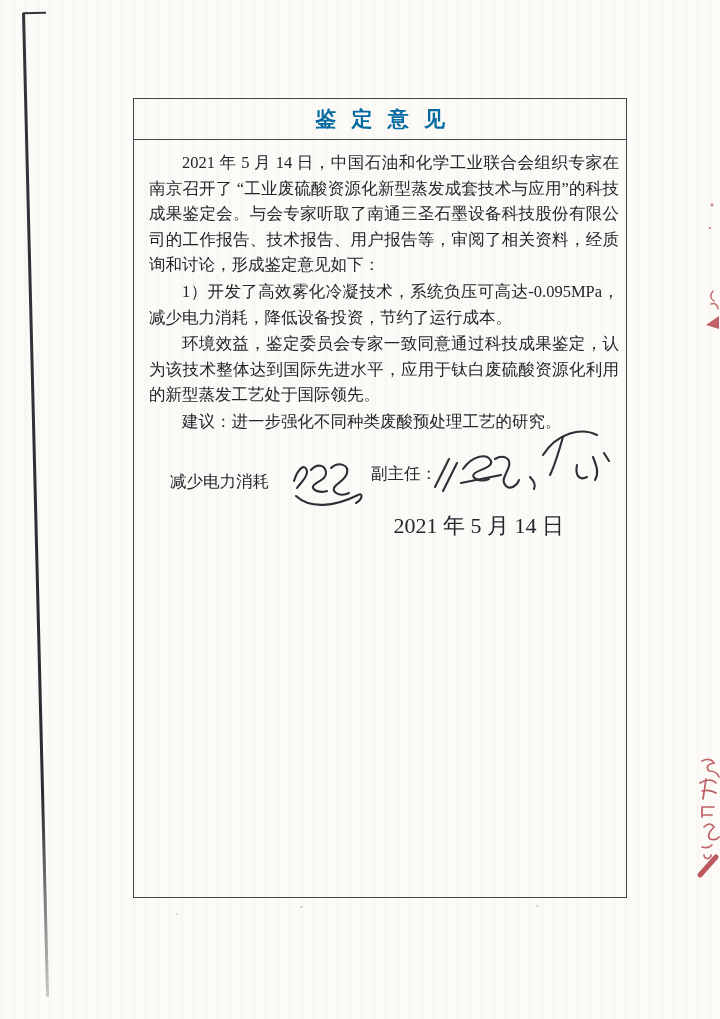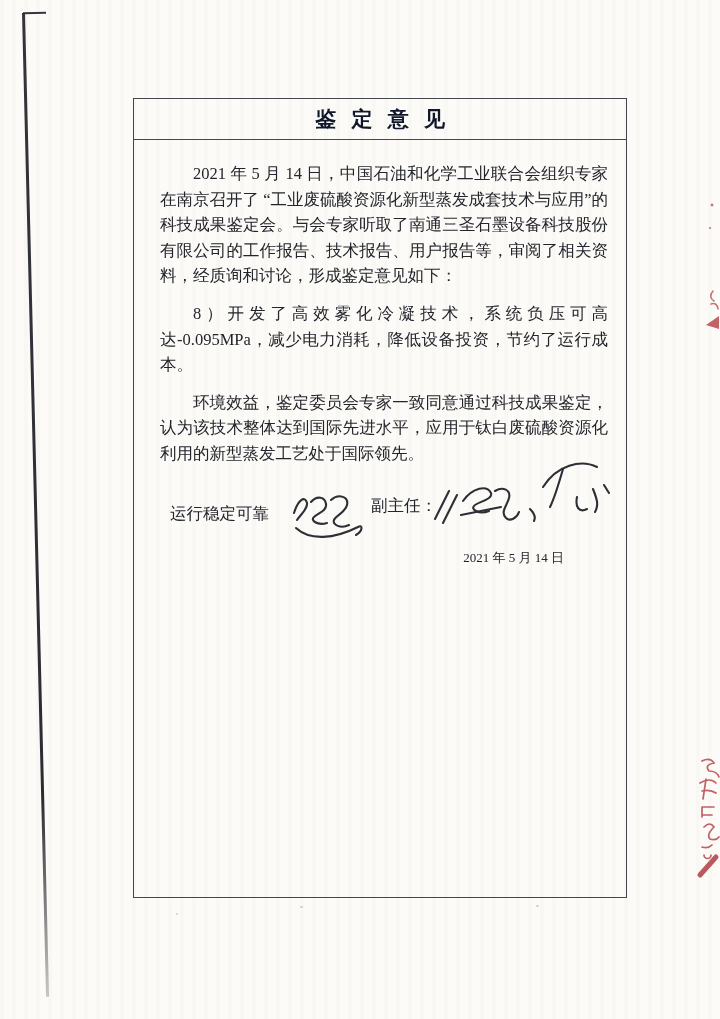--- a/index.html
+++ b/index.html
@@ -41,67 +41,68 @@
     border: 1.8px solid #46474d;
     box-sizing: border-box;
   }
   .doc-title {
     height: 41px; line-height: 40px;
     text-align: center;
     font-size: 21px; font-weight: bold;
     letter-spacing: 5px; text-indent: 5px;
     border-bottom: 1.8px solid #46474d;
     box-sizing: border-box;
-    color: #0f172a;
+    color: #0369a1;
   }
   .doc-body {
     padding: 9px 6px 0 14px;
     font-size: 16.5px;
     line-height: 25.6px;
     text-align: justify;
   }
-  .doc-body p { margin: 12px; text-indent: 2em; }
+  .doc-body p { margin: 1px; text-indent: 2em; }
   .sig-row {
     position: relative;
     height: 56px;
     margin-top: 18px;
     text-indent: 0;
     font-size: 16.5px;
   }
   .sig-label-chair { position: absolute; left: 22px; top: 16px; white-space: nowrap; }
   .sig-label-vice  { position: absolute; left: 223px; top: 8px; white-space: nowrap; }
   .sig-chair-svg   { position: absolute; left: 136px; top: 2px; }
   .sig-vice-svg    { position: absolute; left: 281px; top: -30px; }
   .doc-date {
     margin-top: 4px;
     text-align: right;
     padding-right: 56px;
-    font-size: 13px;
+    font-size: 22px;
   }
   .red-marks-top    { position: absolute; left: 698px; top: 195px; }
   .red-marks-bottom { position: absolute; left: 692px; top: 755px; }
   .speck { position: absolute; border-radius: 50%; background: rgba(80,80,90,0.25); }
 </style>
 </head>
 <body>
 
 <div class="page">
 
   <div class="scan-edge"></div>
   <div class="scan-edge-cap"></div>
 
   <div class="doc-box">
     <div class="doc-title">鉴 定 意 见</div>
     <div class="doc-body">
       <p>2021 年 5 月 14 日，中国石油和化学工业联合会组织专家在南京召开了 “工业废硫酸资源化新型蒸发成套技术与应用”的科技成果鉴定会。与会专家听取了南通三圣石墨设备科技股份有限公司的工作报告、技术报告、用户报告等，审阅了相关资料，经质询和讨论，形成鉴定意见如下：</p>
-      <p>8）开发了高效雾化冷凝技术，系统负压可高达-0.095MPa，减少电力消耗，降低设备投资，节约了运行成本。</p>
+      <p>1）开发了高效雾化冷凝技术，系统负压可高达-0.095MPa，减少电力消耗，降低设备投资，节约了运行成本。</p>
       <p>环境效益，鉴定委员会专家一致同意通过科技成果鉴定，认为该技术整体达到国际先进水平，应用于钛白废硫酸资源化利用的新型蒸发工艺处于国际领先。</p>
+      <p>建议：进一步强化不同种类废酸预处理工艺的研究。</p>
 
       <div class="sig-row">
-        <span class="sig-label-chair">运行稳定可靠</span>
+        <span class="sig-label-chair">减少电力消耗</span>
 
         <svg class="sig-chair-svg" width="84" height="62" viewBox="0 0 84 62">
           <g fill="none" stroke="#2d2f36" stroke-width="2.1" stroke-linecap="round">
             <path d="M10,26 C14,13 21,8 23,16 C24,22 17,27 13,33"></path>
             <path d="M27,15 C33,8 41,10 42,17 C43,24 34,26 30,30 C26,33 33,39 43,36"></path>
             <path d="M47,13 C55,6 65,10 63,18 C61,26 52,28 50,33 C48,38 57,42 65,38"></path>
             <path d="M12,41 C26,54 50,52 74,40 C79,37 79,44 72,48"></path>
           </g>
         </svg>
 

